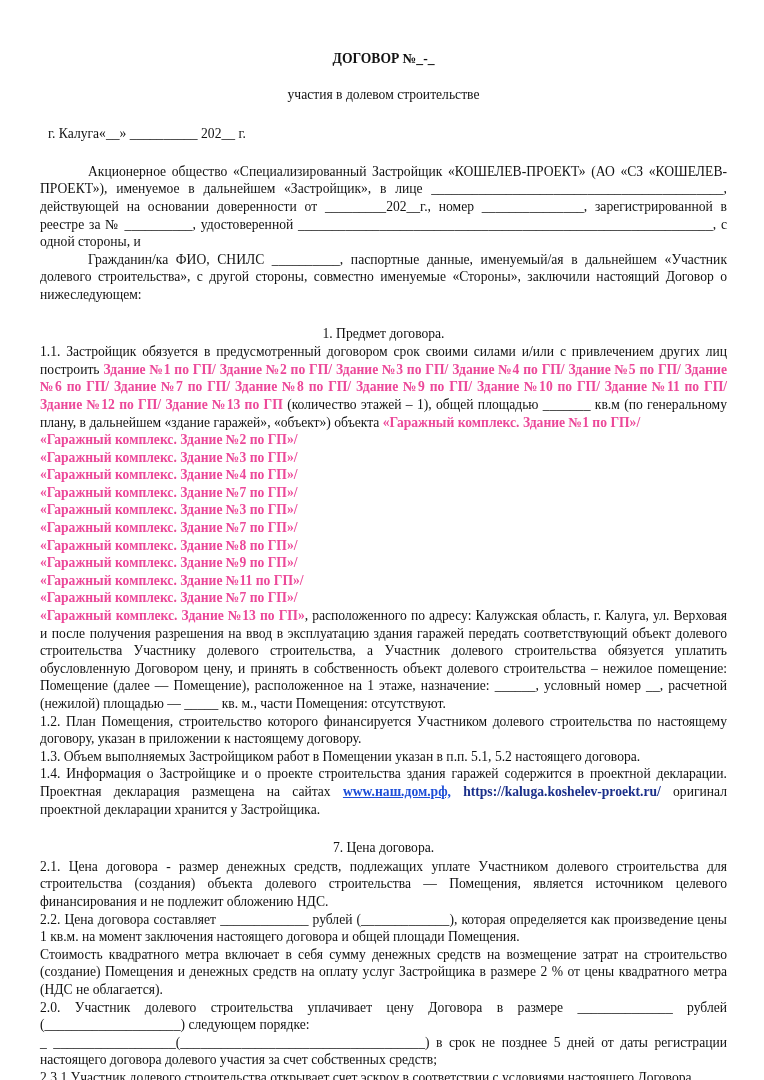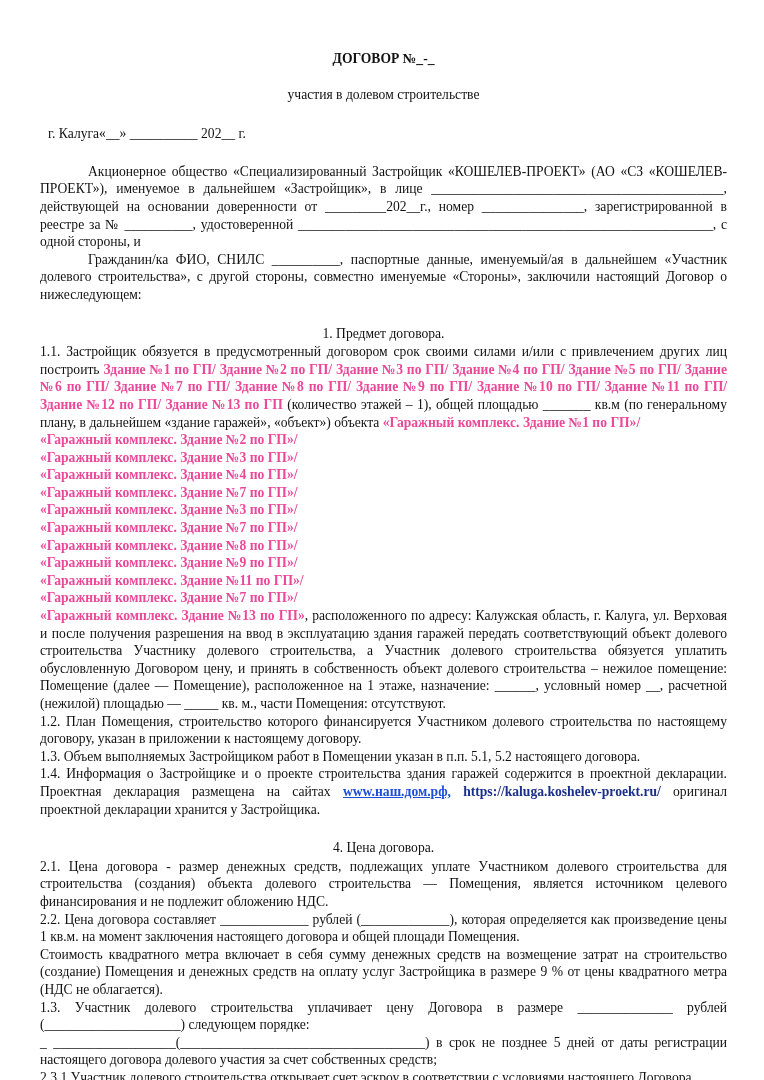--- a/index.html
+++ b/index.html
@@ -55,21 +55,21 @@
     <span class="red line">«Гаражный комплекс. Здание №11 по ГП»/</span>
     <span class="red line">«Гаражный комплекс. Здание №7 по ГП»/</span>
     <span class="red">«Гаражный комплекс. Здание №13 по ГП»</span><span class="b">, расположенного по адресу: Калужская область, г. Калуга, ул. Верховая</span><span> и после получения разрешения на ввод в эксплуатацию здания гаражей передать соответствующий объект долевого строительства Участнику долевого строительства, а Участник долевого строительства обязуется уплатить обусловленную Договором цену, и принять в собственность объект долевого строительства – нежилое помещение: Помещение (далее — Помещение)</span><span class="b">, расположенное на 1 этаже, назначение: ______, условный номер __, расчетной (нежилой) площадью — _____ кв. м., части Помещения: отсутствуют.</span></p>
 
   <p class="just">1.2. План Помещения, строительство которого финансируется Участником долевого строительства по настоящему договору, указан в приложении к настоящему договору.</p>
   <p class="just">1.3. Объем выполняемых Застройщиком работ в Помещении указан в п.п. 5.1, 5.2 настоящего договора.</p>
   <p class="just"><span>1.4. Информация о Застройщике и о проекте строительства здания гаражей содержится в проектной декларации. Проектная декларация размещена на сайтах </span><span class="link1">www.наш.дом.рф,</span> <span class="link2">https://kaluga.koshelev-proekt.ru/</span><span> оригинал проектной декларации хранится у Застройщика.</span></p>
 
   <div style="height:20px"></div>
 
-  <p class="sec">4. Цена договора.</p>
+  <p class="sec">7. Цена договора.</p>
   <p class="just">2.1. Цена договора - размер денежных средств, подлежащих уплате Участником долевого строительства для строительства (создания) объекта долевого строительства — Помещения, является источником целевого финансирования и не подлежит обложению НДС.</p>
   <p class="just"><span>2.2. Цена договора составляет </span><span class="b">_____________ рублей (_____________),</span><span> которая определяется как произведение цены 1 кв.м. на момент заключения настоящего договора и общей площади Помещения.</span></p>
-  <p class="just">Стоимость квадратного метра включает в себя сумму денежных средств на возмещение затрат на строительство (создание) Помещения и денежных средств на оплату услуг Застройщика в размере 9 % от цены квадратного метра (НДС не облагается).</p>
-  <p class="just"><span>1.3. Участник долевого строительства уплачивает цену Договора в размере </span><span class="b">______________ рублей (____________________)</span><span> следующем порядке:</span></p>
+  <p class="just">Стоимость квадратного метра включает в себя сумму денежных средств на возмещение затрат на строительство (создание) Помещения и денежных средств на оплату услуг Застройщика в размере 2 % от цены квадратного метра (НДС не облагается).</p>
+  <p class="just"><span>2.0. Участник долевого строительства уплачивает цену Договора в размере </span><span class="b">______________ рублей (____________________)</span><span> следующем порядке:</span></p>
   <p class="just">_ __________________(____________________________________) в срок не позднее 5 дней от даты регистрации настоящего договора долевого участия за счет собственных средств;</p>
   <p class="just"><span>2.3.1 </span><span class="b">Участник долевого строительства открывает счет эскроу в соответствии с условиями настоящего Договора</span><span>.</span></p>
 
 </div>
 
 </body></html>

